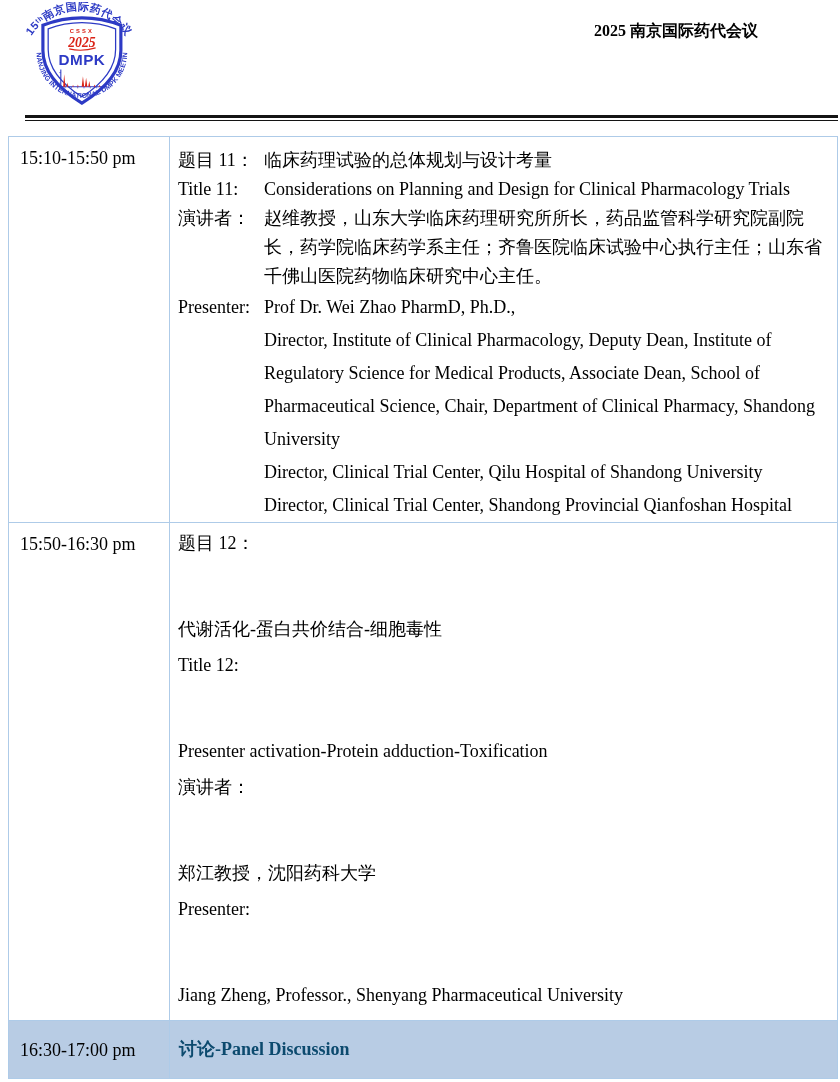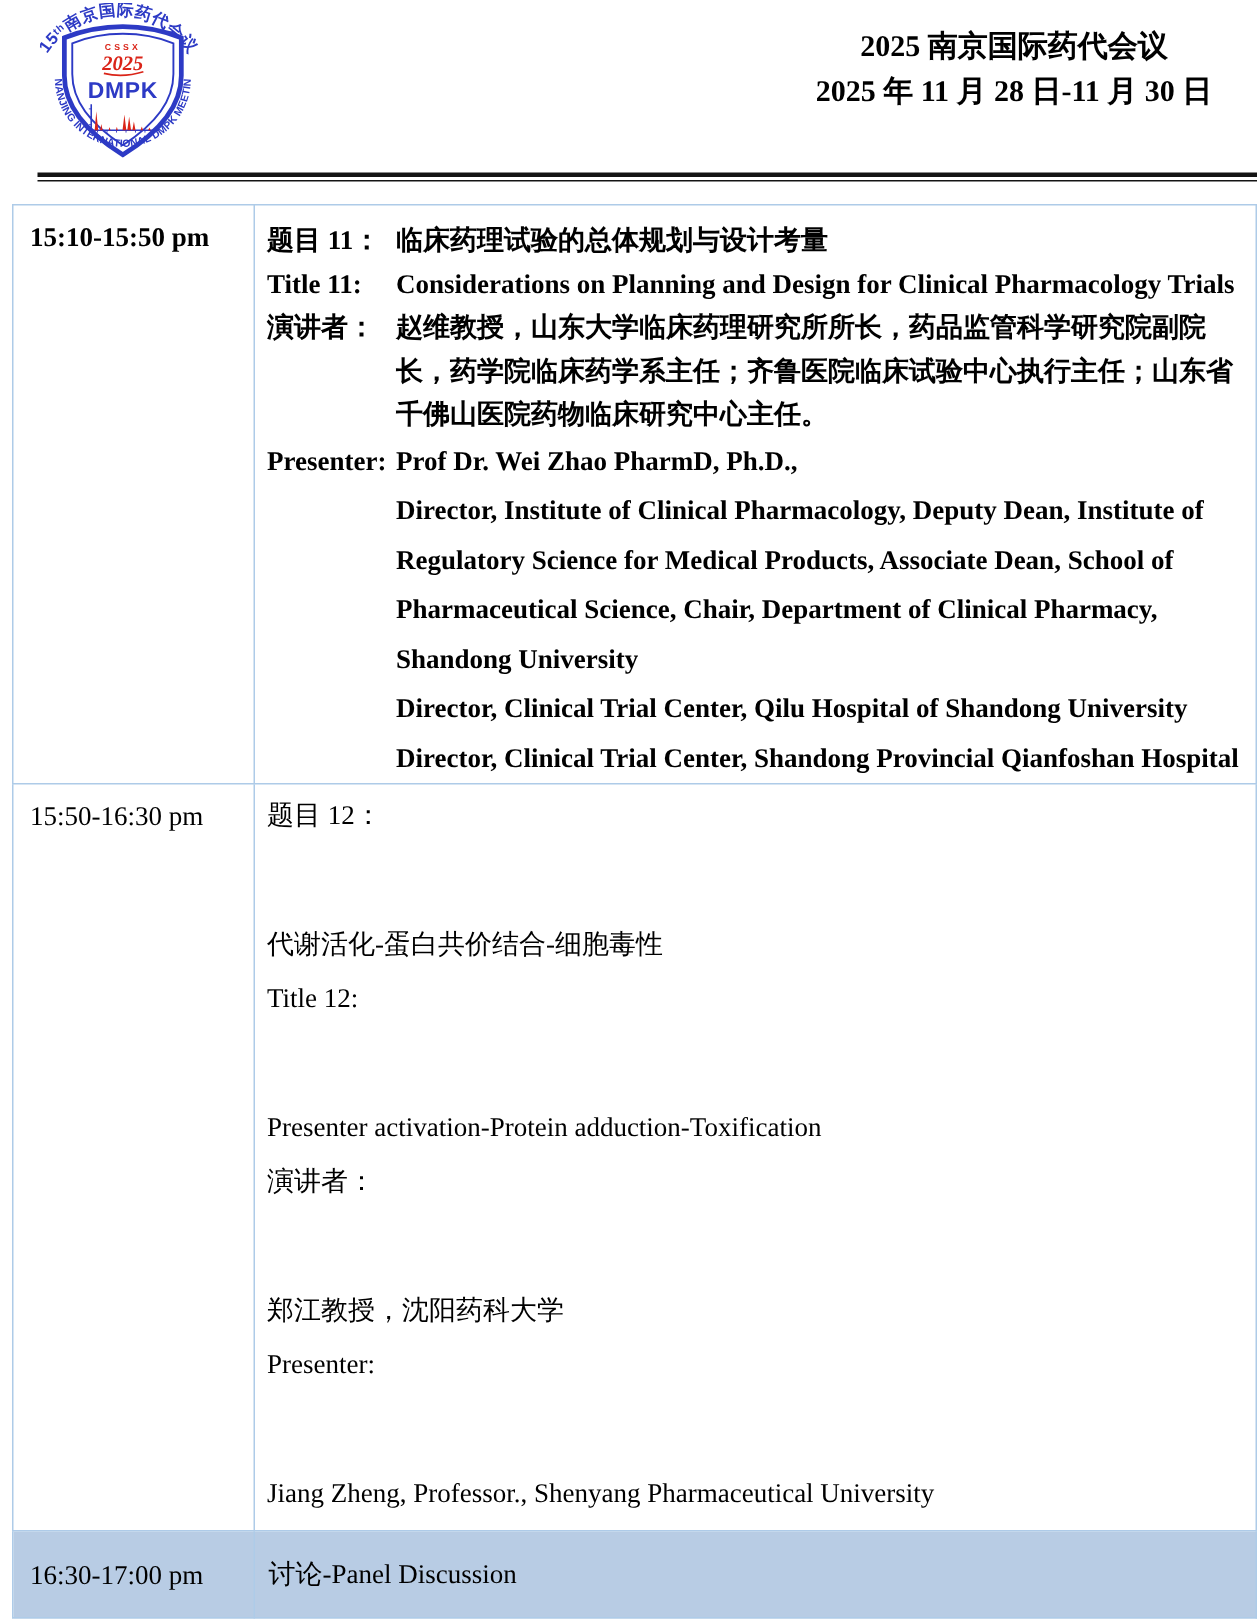--- a/index.html
+++ b/index.html
@@ -9,21 +9,21 @@
     font-family:"Liberation Serif","DejaVu Serif",serif;
     color:#000;
   }
   
   #watermark{position:absolute;left:0;top:0;width:840px;height:1082px;z-index:0;}
   
   #header{position:absolute;left:0;top:0;width:840px;height:136px;z-index:2;}
   #logo{position:absolute;left:26px;top:2px;width:116px;height:118px;}
   #header-text{
     position:absolute;right:14px;top:16px;width:300px;
-    text-align:center;font-weight:bold;font-size:20px;line-height:30px;
+    text-align:center;font-weight:bold;font-size:16px;line-height:30px;
   }
   #header-rule{
     position:absolute;left:25px;top:115px;width:813px;height:6px;
     border-top:3px solid #141414;border-bottom:1px solid #141414;
     box-sizing:border-box;
   }
   
   #agenda{position:absolute;left:8px;top:136px;width:830px;z-index:2;}
   table{border-collapse:collapse;width:830px;table-layout:fixed;background:#fff;}
   td{border:1px solid #aecbe8;vertical-align:top;font-size:18px;}
@@ -31,21 +31,21 @@
   td.body{padding:9px 4px 0 8px;}
   tr.hl td{background:#b8cce4;vertical-align:middle;padding-top:0;}
   tr.hl td.time{padding-top:0;margin-left:35px;}
   .entry{display:flex;line-height:29px;justify-content:flex-end;}
   .entry .lbl{width:86px;flex:0 0 86px;}
   .entry .txt{flex:1;padding-right:2px;}
   .r2 .entry{line-height:22px;margin-bottom:14px;flex-direction:column;}
   .presenter{line-height:33px;}
   .presenter .lbl{line-height:33px;}
   .presenter .txt div{line-height:33px;}
-  .panel{color:#000000;font-weight:normal;font-size:18px;padding-left:8px;}
+  .panel{color:#0c4a6e;font-weight:bold;font-size:18px;padding-left:8px;}
   
   text{font-family:"Liberation Serif","DejaVu Serif",serif;}
   .sans{font-family:"Liberation Sans","DejaVu Sans",sans-serif;}
 </style>
 </head>
 <body>
 
 <svg id="watermark" viewBox="0 0 840 1082" aria-hidden="true">
   <defs>
     <path id="wm-arc" d="M 153,618 A 305,305 0 1 0 717,618" fill="none"></path>
@@ -204,31 +204,30 @@
                L 69,80.5 L 69.8,78.8 L 70.6,80.5 L 76,80.5 Z" fill="#da2418" stroke="none"></path>
     </g>
 
     <text class="sans" font-size="6.6" font-weight="bold" fill="#2d3ac5">
       <textPath href="#lg-bot" startOffset="0" textLength="140">NANJING INTERNATIONAL DMPK MEETING</textPath>
     </text>
   </svg>
 
   <div id="header-text">
     <div>2025 南京国际药代会议</div>
-    <div>2025 年 11 月 28 日-11 月 30 日</div>
   </div>
 
   <div id="header-rule"></div>
 </div>
 
 <div id="agenda">
   <table>
 
     <tbody>
-        <tr style="height:345px;font-weight:bold;">
+        <tr style="height:345px;">
       <td class="time">15:10-15:50 pm</td>
       <td class="body">
         <div class="entry">
           <div class="lbl">题目 11：</div>
           <div class="txt">临床药理试验的总体规划与设计考量</div>
         </div>
         <div class="entry">
           <div class="lbl">Title 11:</div>
           <div class="txt">Considerations on Planning and Design for Clinical Pharmacology Trials</div>
         </div>

